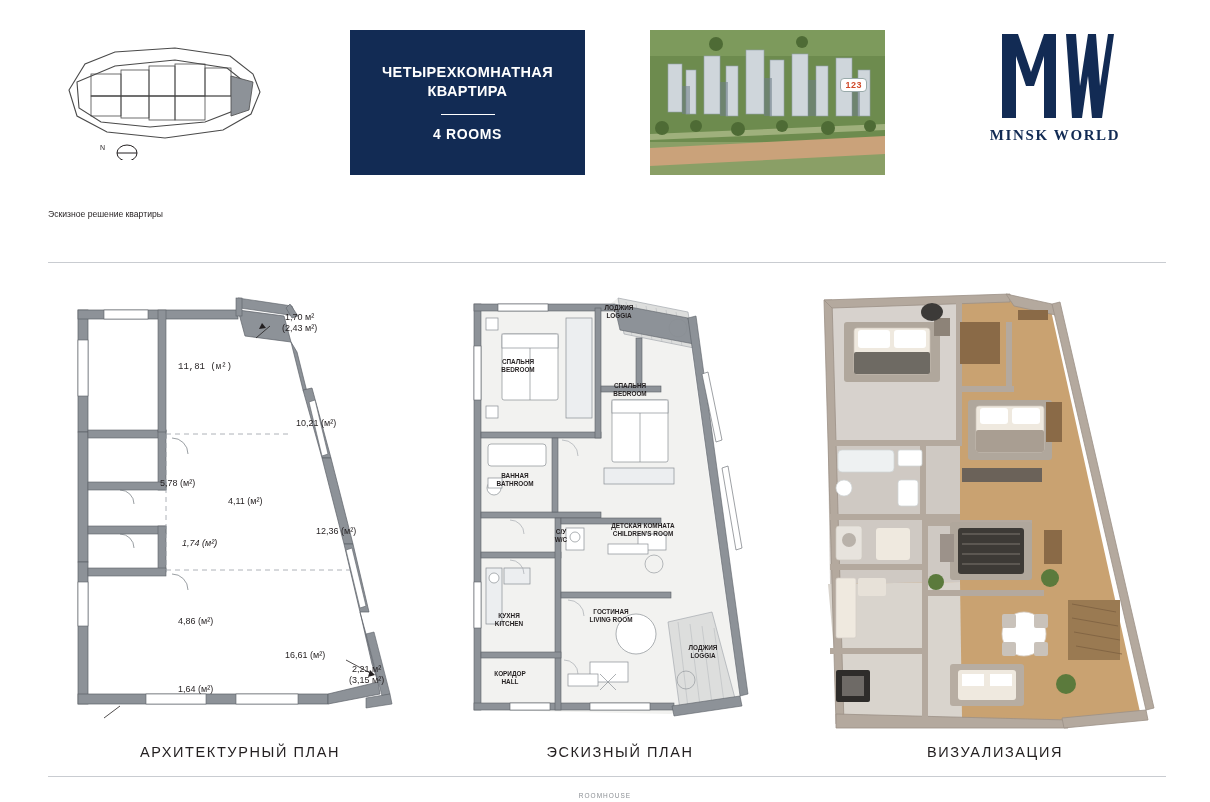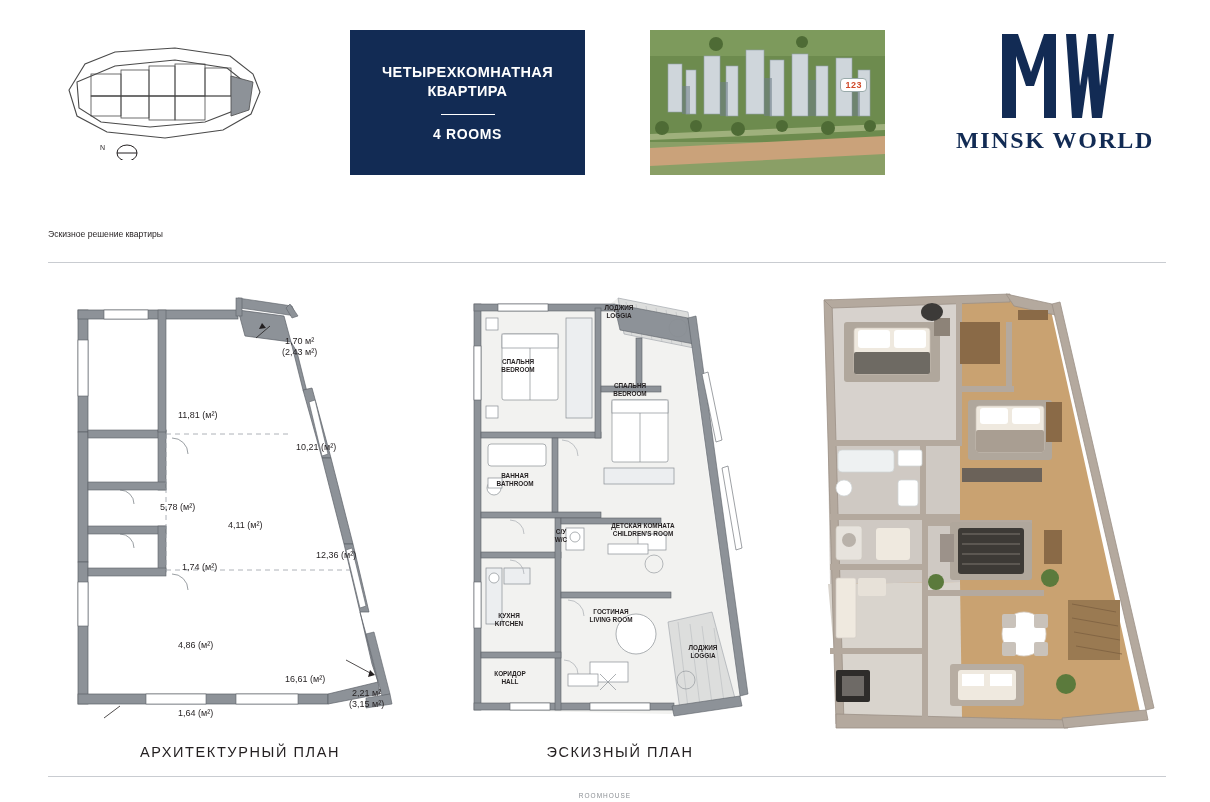--- a/index.html
+++ b/index.html
@@ -36,26 +36,26 @@
     position:absolute;right:18px;top:48px;
     background:#ffffff;border:1px solid #9aa;border-radius:4px;
     font-size:9px;color:#d04a2a;font-weight:bold;padding:1px 4px;
     letter-spacing:.5px;
   }
 
   .brand{position:absolute;left:930px;top:28px;width:250px;height:150px;text-align:center;}
   .brand .mark{height:95px;display:flex;align-items:center;justify-content:center;}
   .brand .name{
     font-family:"Liberation Serif", serif;
-    font-size:24px;letter-spacing:1.6px;color:#122B54;font-weight:bold;
+    font-size:15px;letter-spacing:1.6px;color:#122B54;font-weight:bold;
     margin-top:4px;
   }
 
   
-  .note{position:absolute;left:48px;top:208px;width:1120px;font-size:8.6px;line-height:12.4px;color:#231f20;margin-top:20px;}
+  .note{position:absolute;left:48px;top:208px;width:1120px;font-size:8.6px;line-height:12.4px;color:#231f20;}
   .note .n-title{margin-bottom:2px;}
   .hr{position:absolute;left:48px;top:262px;width:1118px;height:1px;background:#c9ccd1;}
   .hr2{position:absolute;left:48px;top:776px;width:1118px;height:1px;background:#c9ccd1;}
 
   
   .caption{
     position:absolute;top:744px;font-size:14.5px;letter-spacing:1.6px;color:#231f20;
     text-align:center;width:360px;
   }
   .cap1{left:60px;}
@@ -65,21 +65,21 @@
   .footer-text{
     position:absolute;left:0;top:792px;width:1210px;text-align:center;
     font-size:6.5px;color:#8b8f94;letter-spacing:1px;
   }
 
   
   .panel{position:absolute;}
   .p1{left:60px;top:282px;width:370px;height:450px;}
   .p2{left:440px;top:282px;width:330px;height:450px;}
   .p3{left:810px;top:282px;width:370px;height:450px;}
-  .area{position:absolute;font-size:9px;color:#231f20;white-space:nowrap;margin-top:24px;}
+  .area{position:absolute;font-size:9px;color:#231f20;white-space:nowrap;}
 
   .rlabel{position:absolute;font-size:6.4px;font-weight:bold;text-align:center;line-height:8px;white-space:nowrap;}
 </style>
 </head>
 <body>
 
 <div class="page">
 
   <div class="header">
 
@@ -249,25 +249,25 @@
         <line x1="196" y1="56" x2="210" y2="44"></line>
         <path d="M206 46 l-7 1 l3 -6" fill="#231f20" stroke="none"></path>
         <line x1="286" y1="378" x2="312" y2="392"></line>
         <path d="M310 388 l5 5 l-7 2" fill="#231f20" stroke="none"></path>
         <line x1="60" y1="424" x2="44" y2="436"></line>
       </g>
     </svg>
 
     <div class="area" style="left:225px;top:30px;">1,70 м²</div>
     <div class="area" style="left:222px;top:41px;">(2,43 м²)</div>
-    <div class="area" style="left:118px;top:104px;">11,81 (м²)</div>
+    <div class="area" style="left:118px;top:80px;font-family:Liberation Mono, monospace;">11,81 (м²)</div>
     <div class="area" style="left:236px;top:136px;">10,21 (м²)</div>
     <div class="area" style="left:100px;top:196px;">5,78 (м²)</div>
     <div class="area" style="left:168px;top:214px;">4,11 (м²)</div>
-    <div class="area" style="left:122px;top:256px;">1,74 (м²)</div>
+    <div class="area" style="left:122px;top:256px;font-style:italic;">1,74 (м²)</div>
     <div class="area" style="left:256px;top:244px;">12,36 (м²)</div>
     <div class="area" style="left:118px;top:334px;">4,86 (м²)</div>
     <div class="area" style="left:225px;top:368px;">16,61 (м²)</div>
     <div class="area" style="left:118px;top:402px;">1,64 (м²)</div>
     <div class="area" style="left:292px;top:382px;">2,21 м²</div>
     <div class="area" style="left:289px;top:393px;">(3,15 м²)</div>
   </div>
 
   <div class="panel p2">
     <svg width="330" height="450" viewBox="0 0 330 450">
@@ -524,16 +524,17 @@
       </g>
 
       <g>
         <rect x="208" y="28" width="30" height="10" fill="#8a6a47"></rect>
       </g>
     </svg>
   </div>
 
   <div class="caption cap2">ЭСКИЗНЫЙ ПЛАН</div>
   <div class="caption cap1">АРХИТЕКТУРНЫЙ ПЛАН</div>
+  <div class="caption cap3">ВИЗУАЛИЗАЦИЯ</div>
 
   <div class="footer-text">ROOMHOUSE</div>
 
 </div>
 
 </body></html>

